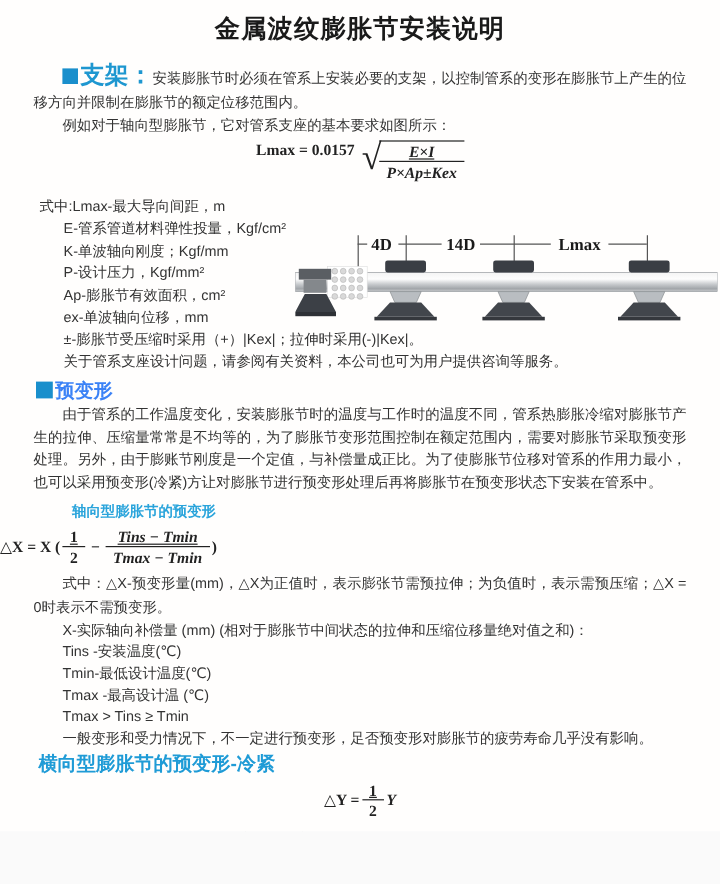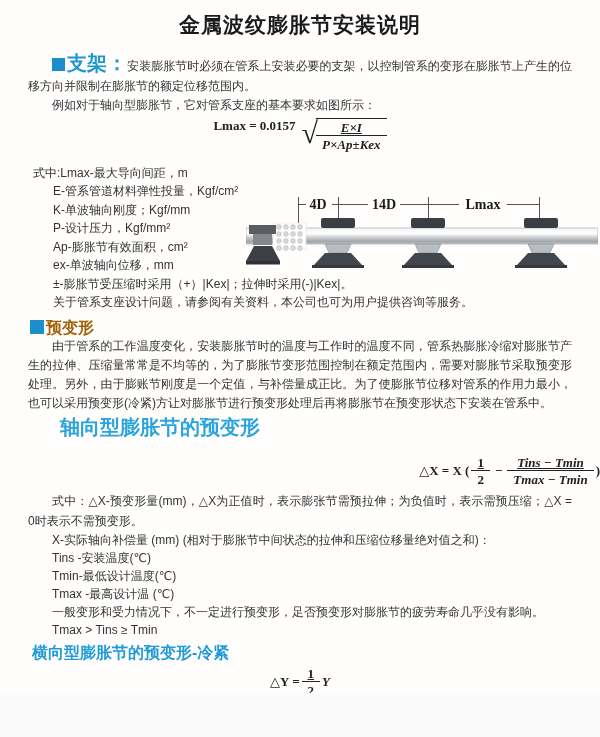--- a/index.html
+++ b/index.html
@@ -18,45 +18,45 @@
   .indent{text-indent:2em;}
   .intro{margin-top:14px;}
   .sec-label{
     color:#1e97d0;font-size:20px;font-weight:bold;
   }
   .marker{
     display:inline-block;width:13px;height:13px;background:#1a8fcc;
     vertical-align:-1px;margin-right:2px;
   }
   .sec-head{
-    margin:7px 0 0 30px;line-height:18px;font-size:16px;font-weight:bold;color:#a16207;
+    margin:7px 0 0 30px;line-height:18px;font-size:16px;font-weight:bold;color:#3b82f6;
   }
   .sec-head .marker{width:14px;height:14px;vertical-align:-1px;}
   
   .formula{
     text-align:center;color:#222;
     font-family:"Liberation Serif","DejaVu Serif",serif;font-size:13px;font-weight:bold;
   }
   .formula .var{font-style:italic;}
   .f1{margin-top:2px;height:46px;display:flex;align-items:flex-start;justify-content:center;}
   .sqrt{font-size:30px;font-weight:normal;line-height:30px;margin:0 -2px 0 6px;}
   .rad{display:inline-block;text-align:center;border-top:1.6px solid #222;vertical-align:middle;}
   .fn{display:block;line-height:15px;padding:1px 6px 0;border-bottom:1px solid #222;text-decoration:underline;}
   .fd{display:block;line-height:15px;padding:1px 6px 0;}
   .frac{display:inline-block;text-align:center;vertical-align:middle;margin:0 2px;}
-  .f2{margin-top:16px;height:36px;display:flex;align-items:center;justify-content:flex-end;}
+  .f2{margin-top:2px;height:36px;display:flex;align-items:center;justify-content:flex-start;}
   .f3{margin-top:2px;height:34px;display:flex;align-items:center;justify-content:center;}
   .op{margin:0 3px;}
   
   .defs{margin:0 0 0 33px;position:relative;line-height:18.5px;}
   .defs .d-line{white-space:nowrap;}
   .defs .ind{padding-left:20px;}
   .diagram{position:absolute;top:26px;right:2px;width:352px;height:100px;}
   
-  .sub-head{margin:4px 0 0 60px;font-size:20px;line-height:20px;font-weight:bold;color:#2aa4db;}
+  .sub-head{margin:4px 0 0 60px;font-size:12px;line-height:20px;font-weight:bold;color:#2aa4db;}
   .sub-head2{margin:4px 0 0 32px;font-size:16px;line-height:20px;font-weight:bold;color:#1f9bd6;}
   .pre-body{margin-top:0;line-height:19px;}
   .shizhong{margin-top:2px;line-height:20px;}
   .line{margin:0 28px;padding-left:24px;line-height:18px;}
   .dy-line{margin-top:6px;font-family:Liberation Serif, serif;}
 </style>
 </head>
 <body>
 
 <div class="page">
@@ -181,22 +181,22 @@
         <span class="fd var">Tmax − Tmin</span>
       </span>
       <span>)</span>
   </div>
 
   <p class="para indent shizhong">式中：△X-预变形量(mm)，△X为正值时，表示膨张节需预拉伸；为负值时，表示需预压缩；△X = 0时表示不需预变形。</p>
   <div class="line">X-实际轴向补偿量 (mm) (相对于膨胀节中间状态的拉伸和压缩位移量绝对值之和)：</div>
   <div class="line">Tins -安装温度(℃)</div>
   <div class="line">Tmin-最低设计温度(℃)</div>
   <div class="line">Tmax -最高设计温 (℃)</div>
+  <div class="line">Tmax &gt; Tins ≥ Tmin</div>
   <div class="line">一般变形和受力情况下，不一定进行预变形，足否预变形对膨胀节的疲劳寿命几乎没有影响。</div>
-  <div class="line">Tmax &gt; Tins ≥ Tmin</div>
 
   <div class="sub-head2">横向型膨胀节的预变形-冷紧</div>
 
   <div class="formula f3">
     <span>△Y =</span>
       <span class="frac">
         <span class="fn">1</span>
         <span class="fd">2</span>
       </span>
       <span class="var">Y</span>

